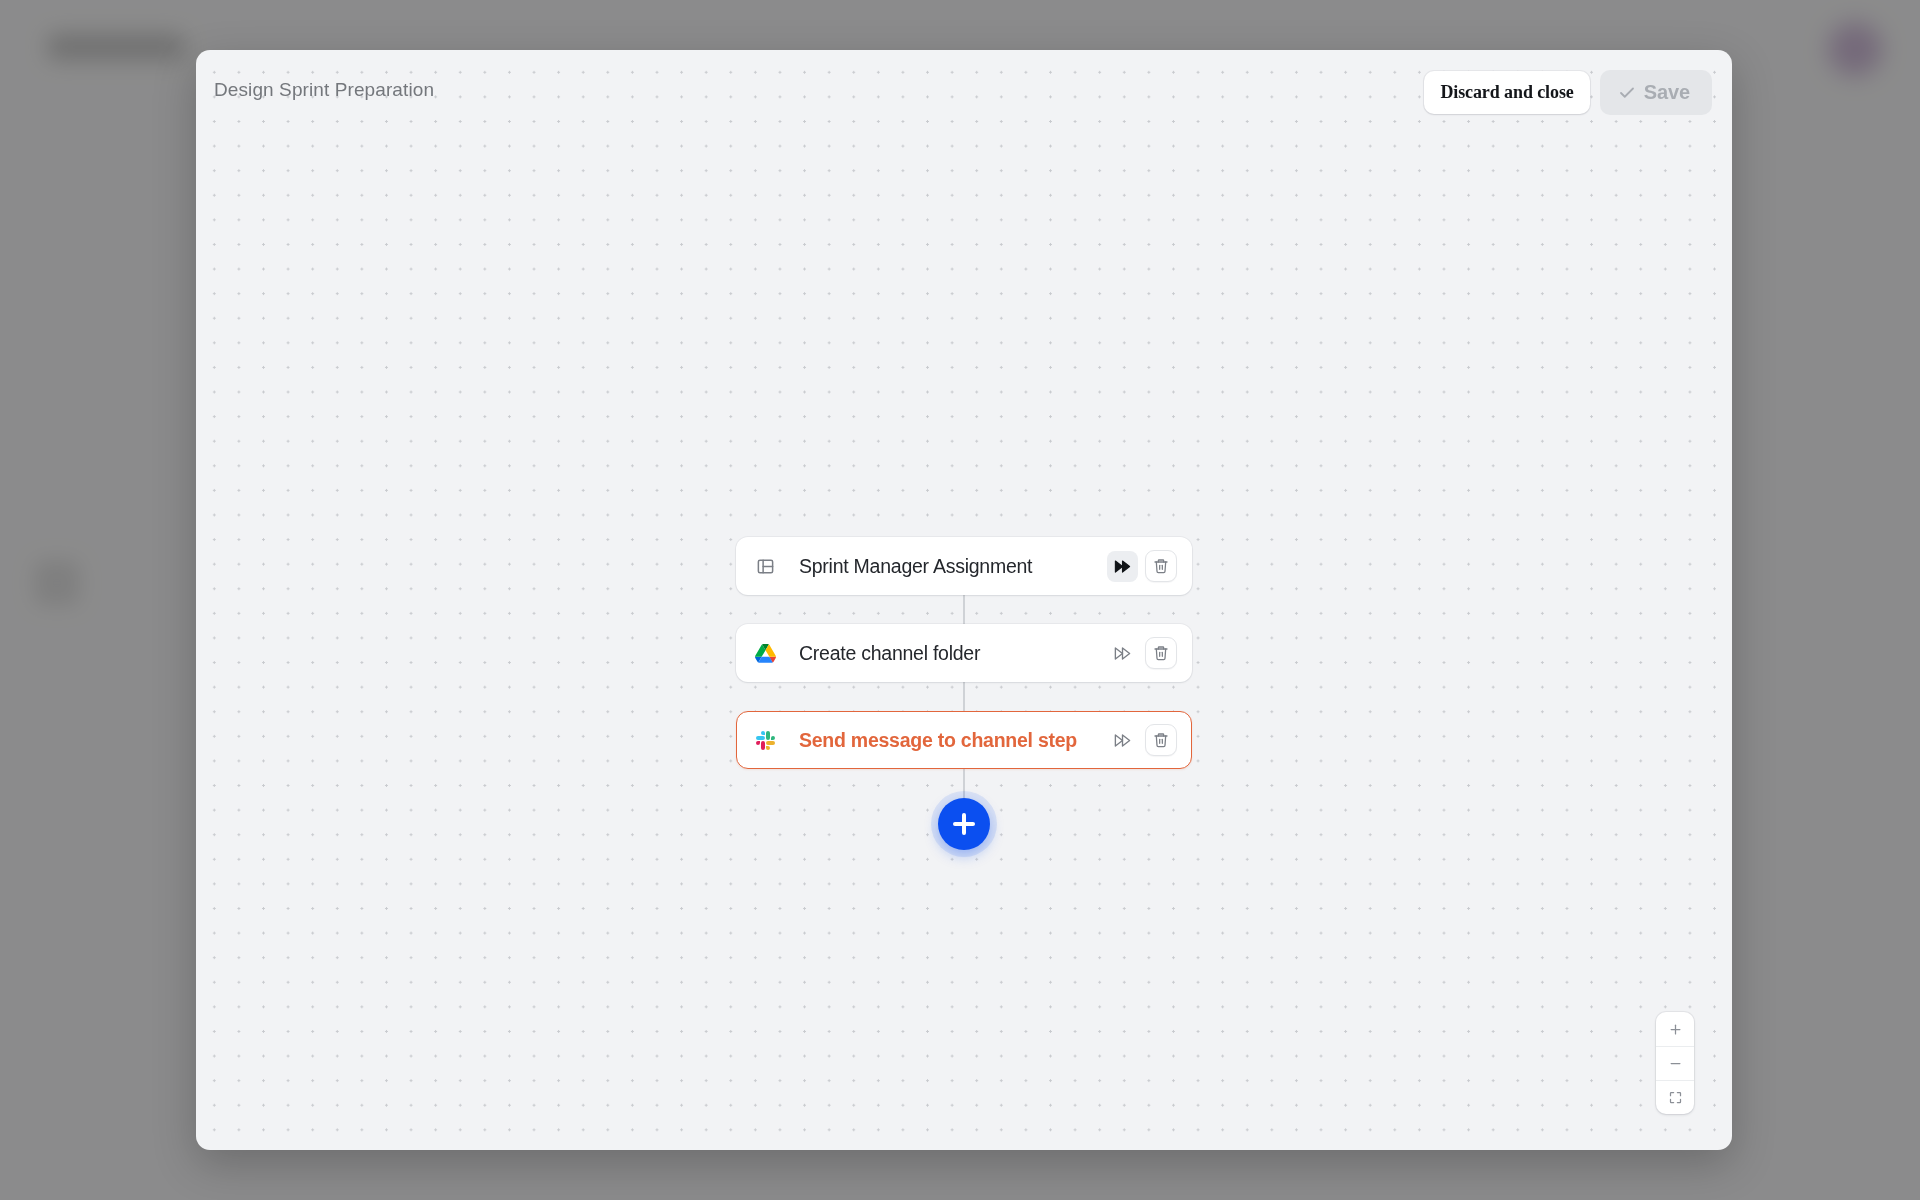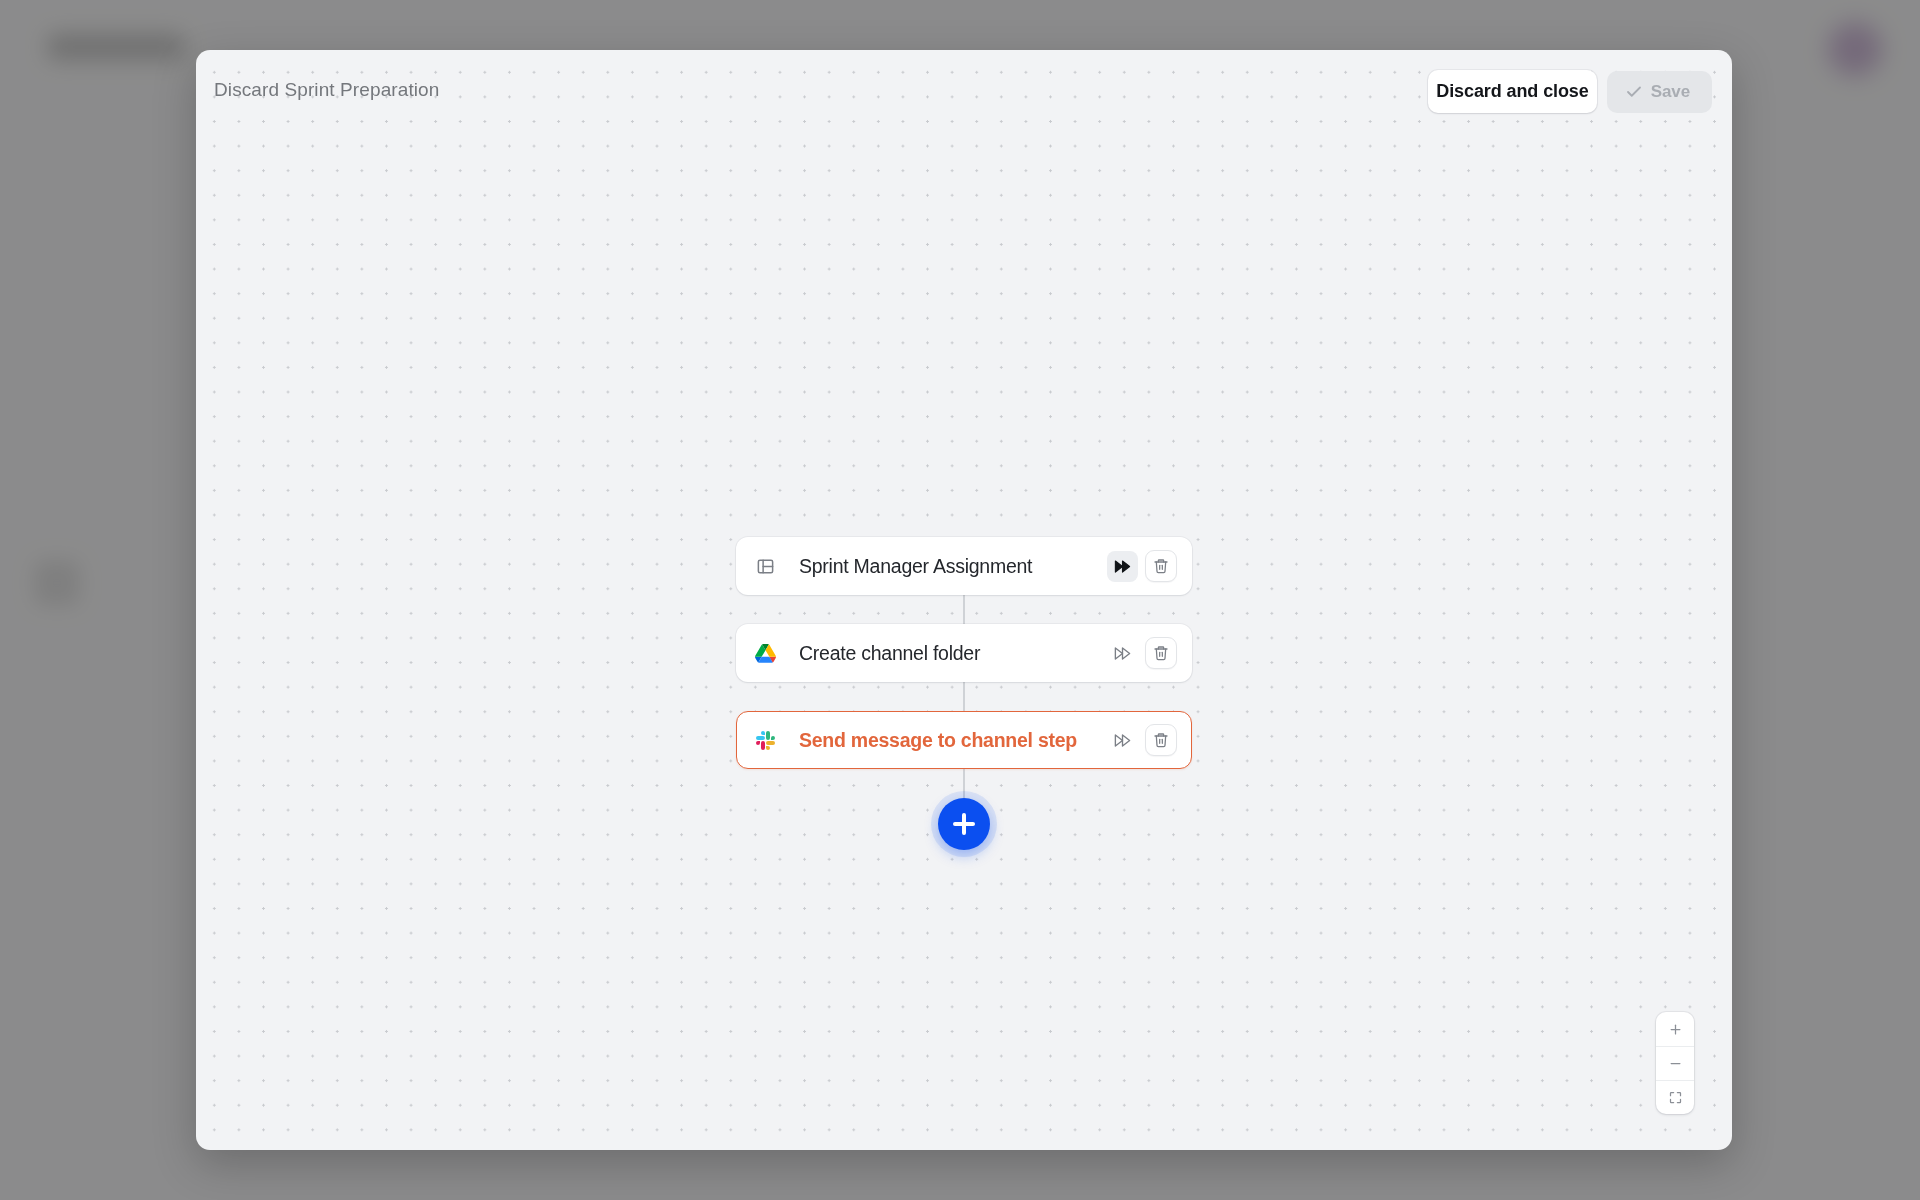--- a/index.html
+++ b/index.html
@@ -56,32 +56,32 @@
     font-size: 19px; color: #74777c; letter-spacing: .1px;
     white-space: nowrap;
   }
   .header-actions {
     position: absolute; right: 20px; top: 20px;
     display: flex; align-items: center; gap: 10px;
   }
   .btn-discard {
     background: #ffffff;
     border: none; border-radius: 10px;
-    padding: 11px 8px;
-    font-family: Liberation Sans, sans-serif; font-size: 18px; font-weight: 700;
+    padding: 11px 16px;
+    font-family: Liberation Serif, serif; font-size: 18px; font-weight: 700;
     color: #14161a; letter-spacing: -.1px;
     box-shadow: 0 1px 2px rgba(16,24,40,.10), 0 0 0 1px rgba(16,24,40,.05);
     cursor: pointer; white-space: nowrap;
   }
   .btn-save {
     display: flex; align-items: center; gap: 8px;
     background: #e4e6e9;
     border: none; border-radius: 10px;
     padding: 11px 22px 11px 18px;
-    font-family: inherit; font-size: 17px; font-weight: 700;
+    font-family: inherit; font-size: 20px; font-weight: 700;
     color: #a9adb3; letter-spacing: -.1px;
     cursor: default; white-space: nowrap;
   }
   .btn-save svg { display: block; }
 
   
   .flow {
     position: absolute;
     left: 50%; top: 487px;
     transform: translateX(-50%);
@@ -173,21 +173,21 @@
 
 <div class="app-backdrop">
   <div class="bd-logo"></div>
   <div class="bd-side"></div>
   <div class="bd-avatar"></div>
 </div>
 <div class="scrim"></div>
 
 <div class="canvas-panel">
 
-  <div class="panel-title">Discard Sprint Preparation</div>
+  <div class="panel-title">Design Sprint Preparation</div>
 
   <div class="header-actions">
     <button class="btn-discard">Discard and close</button>
     <button class="btn-save">
       <span>
         <svg width="18" height="18" viewBox="0 0 24 24" fill="none" stroke="#a9adb3" stroke-width="2.4" stroke-linecap="round" stroke-linejoin="round">
           <polyline points="20 6 9 17 4 12"></polyline>
         </svg>
       </span>
       <span>Save</span>

